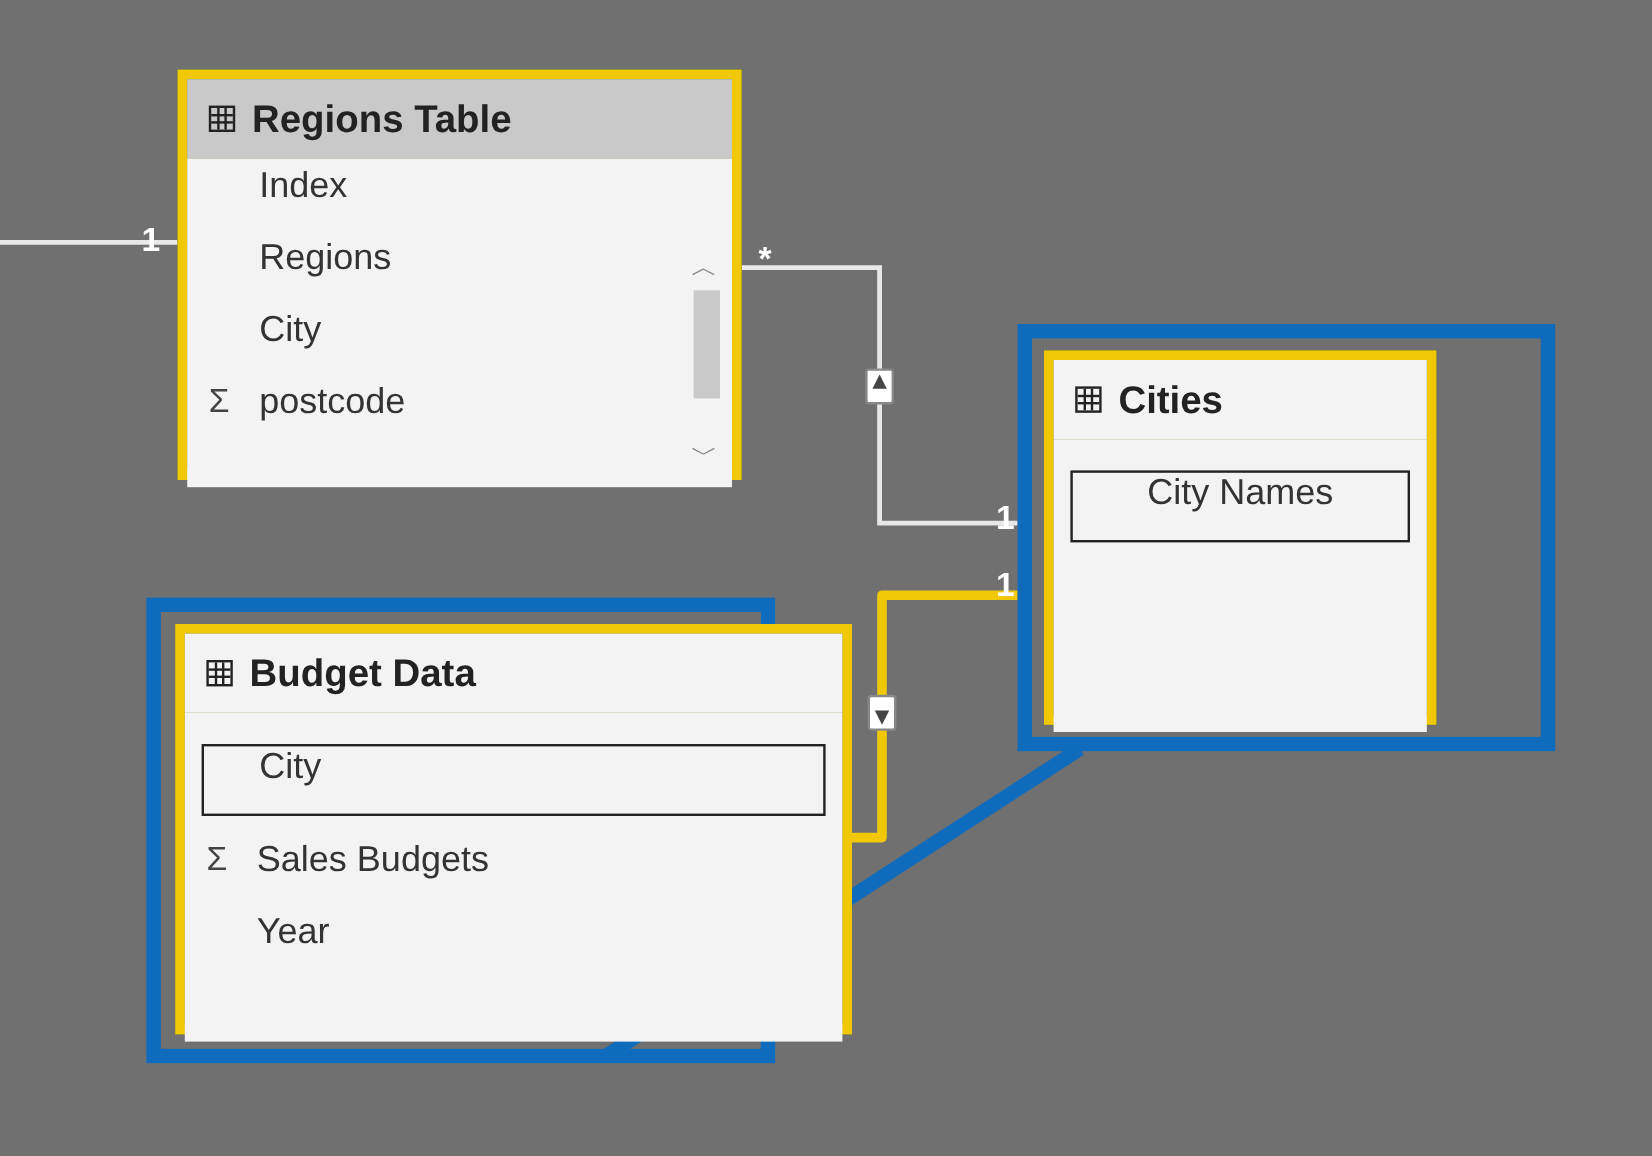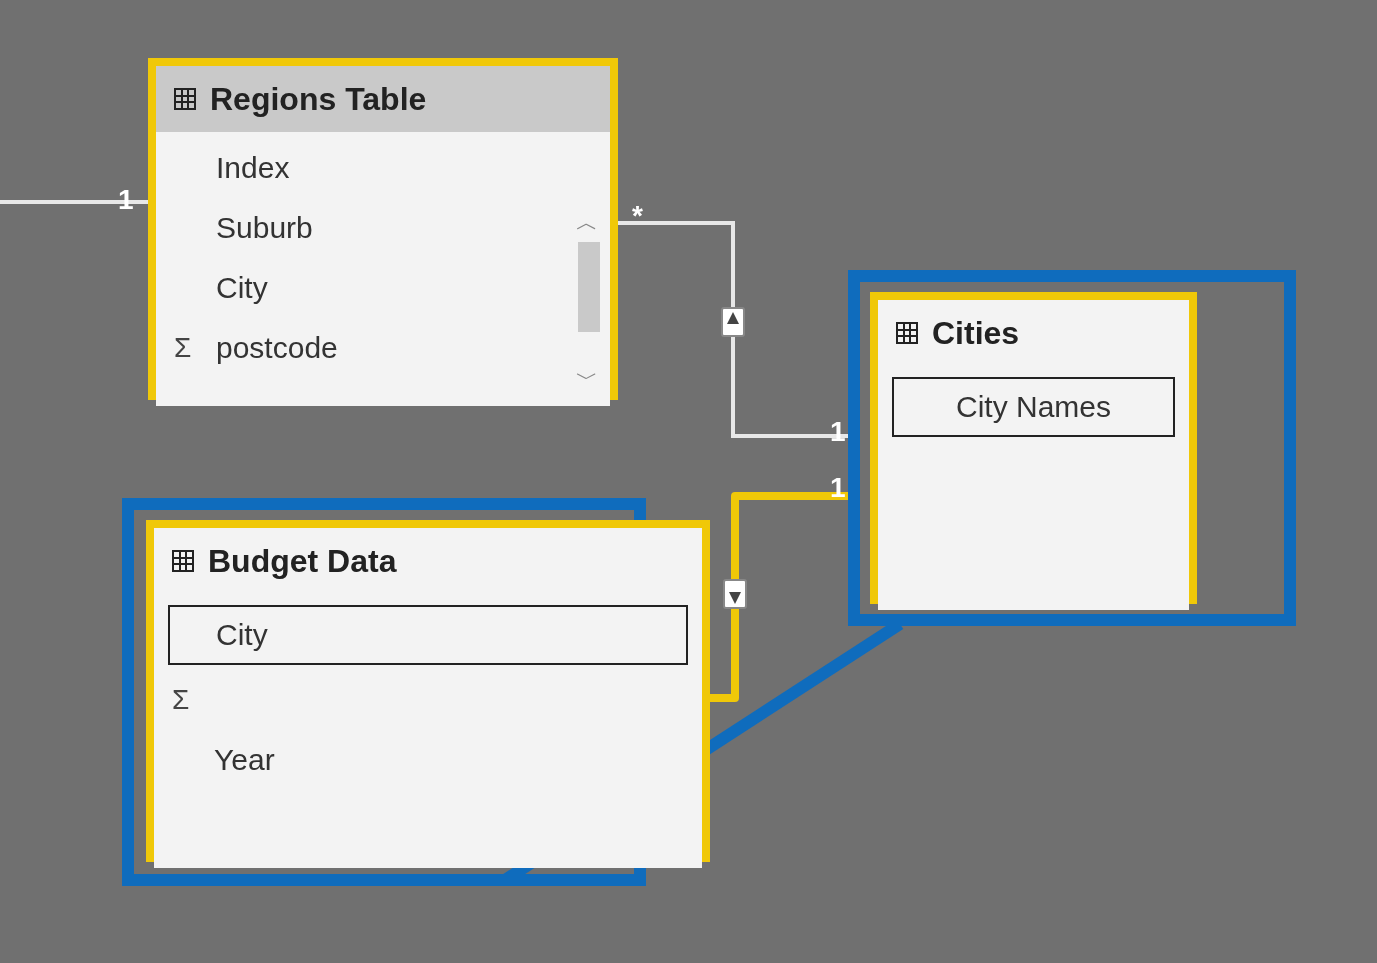--- a/index.html
+++ b/index.html
@@ -2,23 +2,23 @@
 <html><head>
 <meta charset="utf-8">
 <style>
   html,body{margin:0;padding:0;width:1377px;height:963px;background:#707070;font-family:"Segoe UI",Arial,sans-serif;overflow:hidden}
   .canvas{position:relative;width:1377px;height:963px}
   .table-card{position:absolute;background:#4d7c0f;border:8px solid #f0c808;box-sizing:border-box}
   .blue-frame{position:absolute;border:12px solid #0f6cbd;box-sizing:border-box;pointer-events:none}
   .table-header{display:flex;align-items:center;height:66px;padding:0 18px;font-weight:700;color:#222;font-size:32px;background:#f3f3f3}
   .table-header.sel{background:#c9c9c9}
   .field-list{padding:6px 0 10px 0;background:#f3f3f3;position:relative}
-  .field{display:flex;align-items:center;height:60px;padding-left:60px;font-size:30px;color:#333}
+  .field{display:flex;align-items:flex-start;height:60px;padding-left:60px;font-size:30px;color:#333}
   .field .sigma{position:absolute;left:18px;font-size:28px;color:#444}
-  .field.boxed{border:2px solid #222;margin:5px 14px;padding-left:46px;height:56px}
+  .field.boxed{border:2px solid #222;margin:20px 14px;padding-left:46px;height:56px}
   .scroll-up,.scroll-down{position:absolute;right:12px;color:#888;font-size:22px}
   .scroll-up{top:76px}
   .scroll-down{bottom:12px}
   .scroll-thumb{position:absolute;right:10px;top:110px;width:22px;height:90px;background:#c9c9c9}
   .table-icon{width:22px;height:22px;margin-right:14px;display:inline-block;position:relative}
   .table-icon::before{content:"";position:absolute;inset:0;border:2px solid #222}
   .table-icon::after{content:"";position:absolute;left:2px;right:2px;top:7px;height:2px;background:#222;box-shadow:0 6px 0 #222}
   .table-icon .v{position:absolute;top:2px;bottom:2px;left:7px;width:2px;background:#222;box-shadow:6px 0 0 #222}
   .card-label{position:absolute;color:#fff;font-weight:700;font-size:28px}
   svg.wires{position:absolute;left:0;top:0;width:1377px;height:963px;pointer-events:none}
@@ -55,21 +55,21 @@
     <span class="table-icon">
           <span class="v"></span>
         </span>
     <span>Regions Table</span>
   </div>
   <div class="field-list" style="height:258px">
     <div class="field">
           <span>Index</span>
         </div>
     <div class="field">
-          <span>Suburb</span>
+          <span>Regions</span>
         </div>
     <div class="field">
           <span>City</span>
         </div>
     <div class="field">
           <span class="sigma">Σ</span>
           <span>postcode</span>
         </div>
     <span class="scroll-up">︿</span>
     <div class="scroll-thumb"></div>
@@ -84,20 +84,21 @@
           <span class="v"></span>
         </span>
     <span>Budget Data</span>
   </div>
   <div class="field-list" style="height:258px">
     <div class="field boxed">
           <span>City</span>
         </div>
     <div class="field">
           <span class="sigma">Σ</span>
+          <span>Sales Budgets</span>
         </div>
     <div class="field">
           <span>Year</span>
         </div>
   </div>
 </div>
 
 <div class="blue-frame" style="left:848px;top:270px;width:448px;height:356px"></div>
 <div class="table-card" style="left:870px;top:292px;width:327px;height:312px">
   <div class="table-header">

